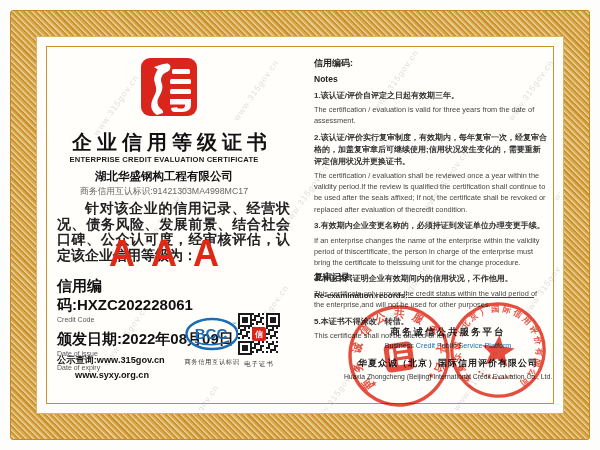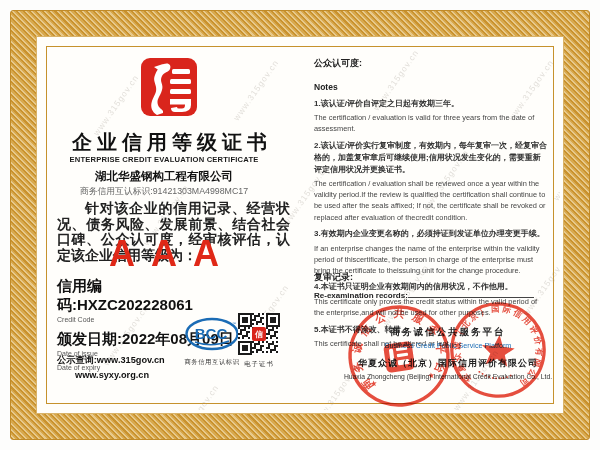--- a/index.html
+++ b/index.html
@@ -40,21 +40,21 @@
   .bcc-label{left:174px;top:358px;width:76px;text-align:center;font-size:6.4px;color:#333;letter-spacing:.5px;}
   #qr{left:238px;top:313px;width:42px;height:42px;display:grid;
       grid-template-columns:repeat(21,1fr);grid-template-rows:repeat(21,1fr);background:#fff;}
   #qr span.qd{background:#1b1b1b;} #qr span.ql{background:#ffffff;}
   #qr-logo{left:252px;top:327px;width:14px;height:14px;background:#d9251c;border-radius:2px;
       color:#fff;font-size:8px;font-weight:bold;display:flex;align-items:center;justify-content:center;}
   .qr-label{left:234px;top:360px;width:50px;text-align:center;font-size:6.4px;color:#333;letter-spacing:1px;}
   
   .notes{left:314px;top:57px;width:234px;}
   .notes .hzh{font-size:9px;font-weight:bold;color:#222;}
-  .notes .hen{font-size:8.5px;font-weight:bold;color:#222;margin-top:12px;}
+  .notes .hen{font-size:8.5px;font-weight:bold;color:#222;margin-top:4px;}
   .notes .nzh{font-size:8px;font-weight:600;color:#333;margin-top:5.5px;line-height:1.5;}
   .notes .nen{font-size:7.4px;color:#444;margin-top:2.5px;line-height:1.5;}
   .review{left:314px;top:271px;width:234px;}
   .review .rzh{font-size:9px;font-weight:bold;color:#222;}
   .review .ren{font-size:8px;font-weight:bold;color:#222;margin-top:5px;}
   .review .line{display:inline-block;width:126px;border-bottom:.8px solid #444;height:8px;}
   
   .issuer{left:326px;top:326px;width:244px;text-align:center;}
   .issuer .pzh{font-size:9.5px;font-weight:bold;color:#222;letter-spacing:2px;}
   .issuer .pen{font-size:7.2px;color:#1b6cb5;margin-top:2px;}
@@ -573,21 +573,21 @@
       <span class="ql"></span>
       <span class="ql"></span>
       <span class="ql"></span>
       <span class="ql"></span>
       <span class="ql"></span>
     </div>
   <div id="qr-logo" class="abs">信</div>
   <div class="abs qr-label">电子证书</div>
 
   <div class="abs notes">
-    <div class="hzh">公众认可度:</div>
+    <div class="hzh">信用编码:</div>
     <div class="hen">Notes</div>
     <div class="nzh">1.该认证/评价自评定之日起有效期三年。</div>
     <div class="nen">The certification / evaluation is valid for three years from the date of assessment.</div>
     <div class="nzh">2.该认证/评价实行复审制度，有效期内，每年复审一次，经复审合格的，加盖复审章后可继续使用;信用状况发生变化的，需要重新评定信用状况并更换证书。</div>
     <div class="nen">The certification / evaluation shall be reviewed once a year within the validity period.If the review is qualified the certification shall continue to be used after the seals affixed; If not, the certificate shall be revoked or replaced after evaluation of thecredit condition.</div>
     <div class="nzh">3.有效期内企业变更名称的，必须持证到发证单位办理变更手续。</div>
     <div class="nen">If an enterprise changes the name of the enterprise within the validity period of thiscertificate, the person in charge of the enterprise must bring the certificate to theissuing unit for the change procedure.</div>
     <div class="nzh">4.本证书只证明企业有效期间内的信用状况，不作他用。</div>
     <div class="nen">This certificate only proves the credit status within the valid period of the enterprise,and will not be used for other purposes.</div>
     <div class="nzh">5.本证书不得涂改、转借。</div>

